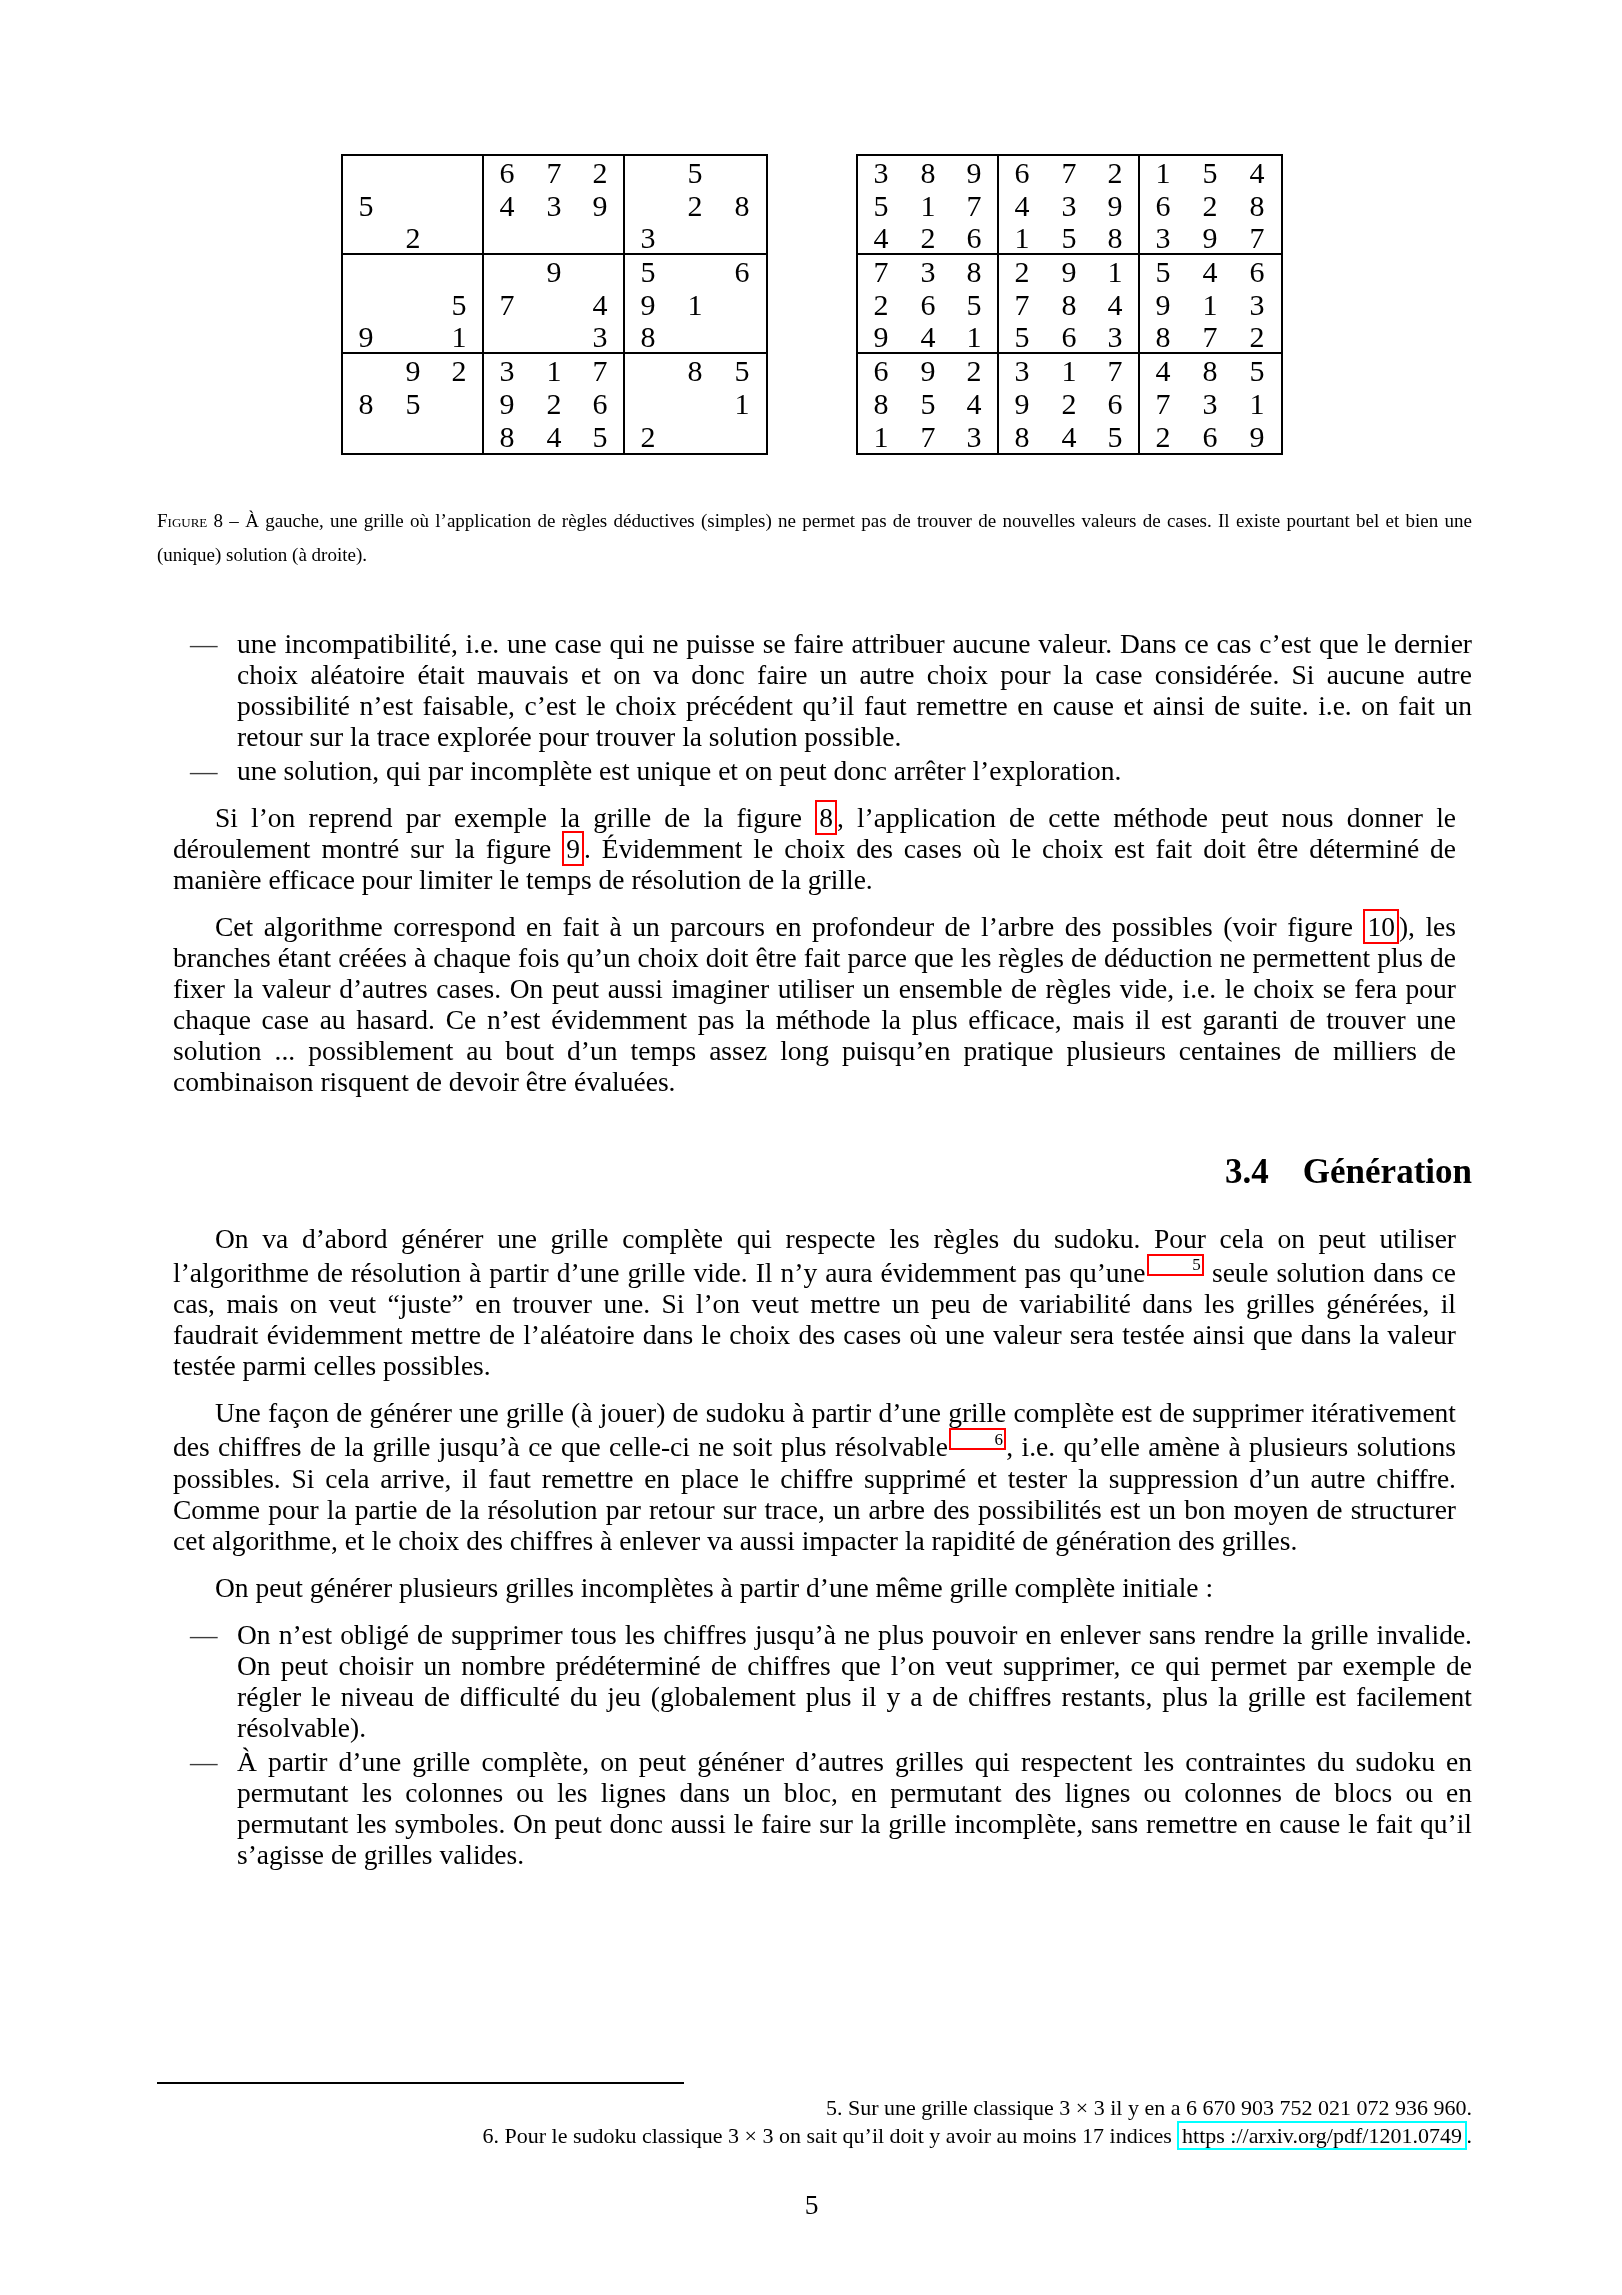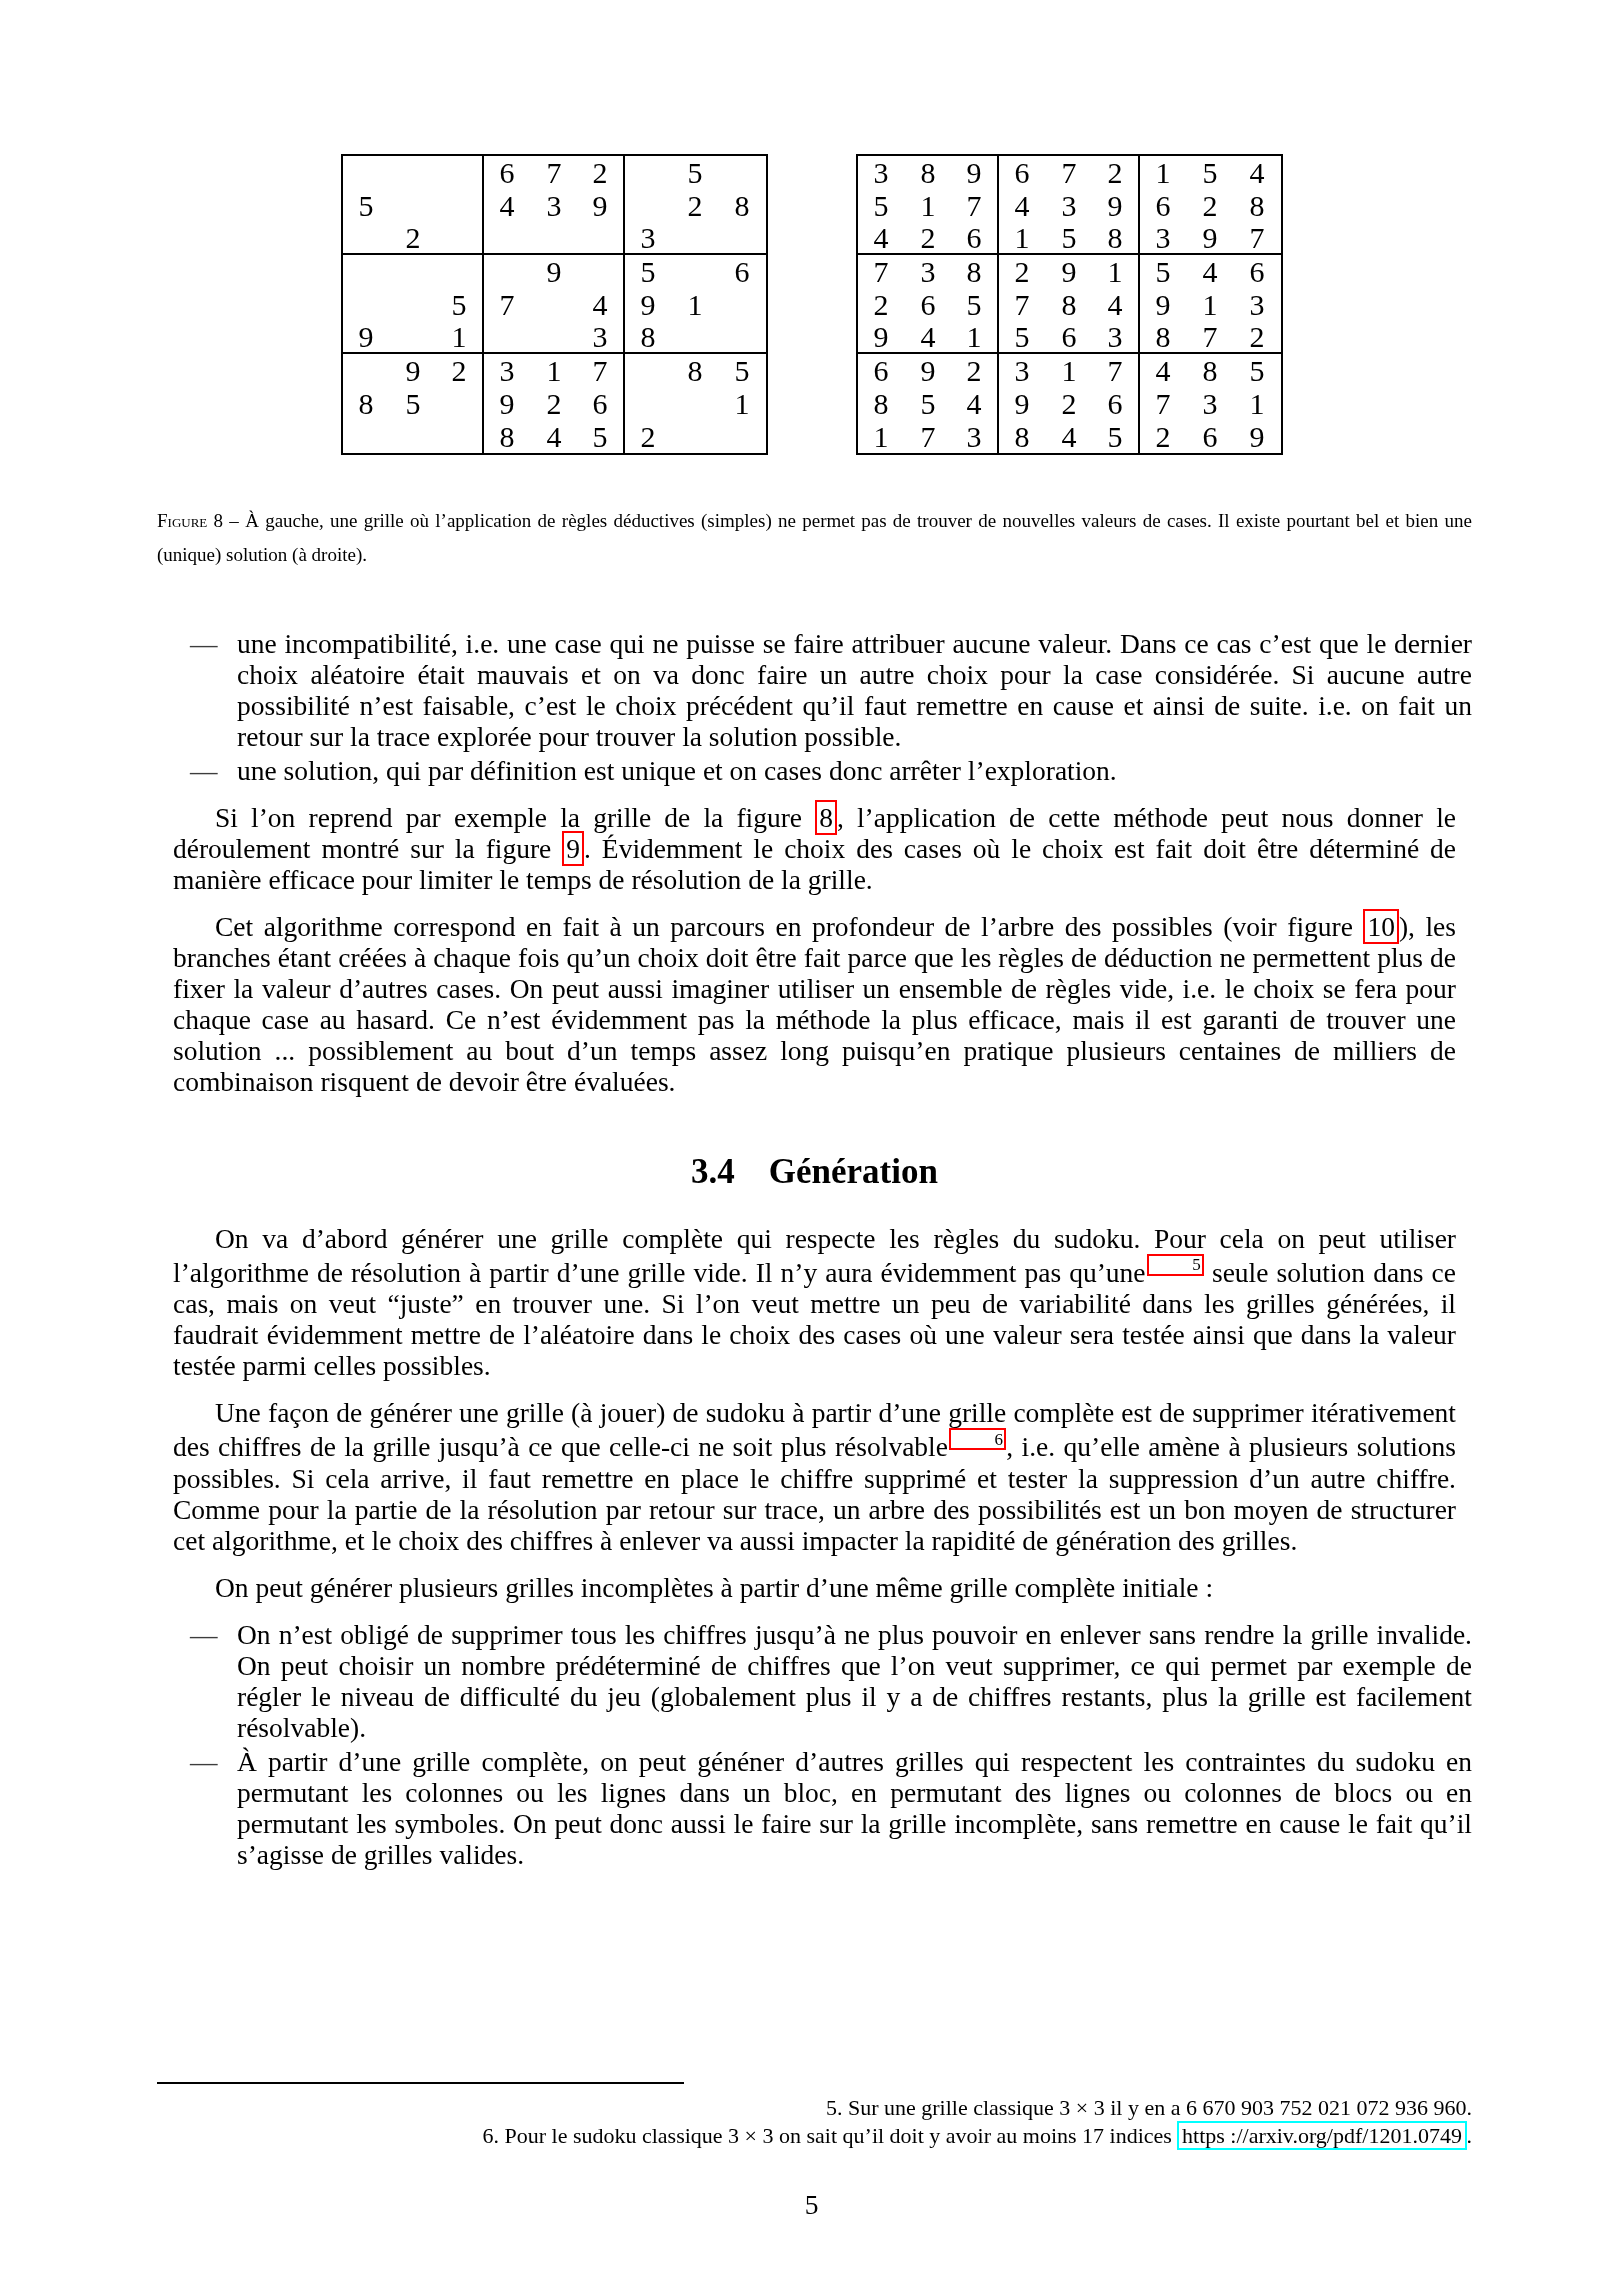--- a/index.html
+++ b/index.html
@@ -58,21 +58,21 @@
 
   .dash-list { list-style: none; margin: 3.9px 0 9.2px 0; padding: 0; }
   .dash-list li { position: relative; padding-left: 80px; margin: 3.3px 0; }
   .dash-list .dash { position: absolute; left: 33px; top: 0; color: #3d3d3d; }
 
   .section-heading {
     margin: 55px 0 30px 0;
     font-size: 35px;
     font-weight: bold;
     line-height: 1.15;
-    text-align: center;
+    text-align: right;
     text-indent: 0;
   }
   .sec-num { margin-right: 34px; }
 
   
   .seg-figref {
     border: 2px solid var(--figlink, #ff0000);
     padding: 0 2px;
     line-height: 1;
   }
@@ -295,21 +295,21 @@
 
   <div class="body-text">
 
     <ul class="dash-list">
       <li>
         <span class="dash">—</span>
         <span class="li-body">une incompatibilité, i.e. une case qui ne puisse se faire attribuer aucune valeur. Dans ce cas c’est que le dernier choix aléatoire était mauvais et on va donc faire un autre choix pour la case considérée. Si aucune autre possibilité n’est faisable, c’est le choix précédent qu’il faut remettre en cause et ainsi de suite. i.e. on fait un retour sur la trace explorée pour trouver la solution possible.</span>
       </li>
       <li>
         <span class="dash">—</span>
-        <span class="li-body">une solution, qui par définition est unique et on cases donc arrêter l’exploration.</span>
+        <span class="li-body">une solution, qui par incomplète est unique et on peut donc arrêter l’exploration.</span>
       </li>
     </ul>
 
     <p class="para indent"><span class="seg-t">Si l’on reprend par exemple la grille de la figure </span><span class="seg-figref">8</span><span class="seg-t">, l’application de cette méthode peut nous donner le déroulement montré sur la figure </span><span class="seg-figref">9</span><span class="seg-t">. Évidemment le choix des cases où le choix est fait doit être déterminé de manière efficace pour limiter le temps de résolution de la grille.</span></p>
     <p class="para indent"><span class="seg-t">Cet algorithme correspond en fait à un parcours en profondeur de l’arbre des possibles (voir figure </span><span class="seg-figref">10</span><span class="seg-t">), les branches étant créées à chaque fois qu’un choix doit être fait parce que les règles de déduction ne permettent plus de fixer la valeur d’autres cases. On peut aussi imaginer utiliser un ensemble de règles vide, i.e. le choix se fera pour chaque case au hasard. Ce n’est évidemment pas la méthode la plus efficace, mais il est garanti de trouver une solution ... possiblement au bout d’un temps assez long puisqu’en pratique plusieurs centaines de milliers de combinaison risquent de devoir être évaluées.</span></p>
 
     <h2 class="section-heading"><span class="sec-num">3.4</span><span class="sec-title">Génération</span></h2>
 
     <p class="para indent"><span class="seg-t">On va d’abord générer une grille complète qui respecte les règles du sudoku. Pour cela on peut utiliser l’algorithme de résolution à partir d’une grille vide. Il n’y aura évidemment pas qu’une</span><span class="seg-fnref">5</span><span class="seg-t"> seule solution dans ce cas, mais on veut “juste” en trouver une. Si l’on veut mettre un peu de variabilité dans les grilles générées, il faudrait évidemment mettre de l’aléatoire dans le choix des cases où une valeur sera testée ainsi que dans la valeur testée parmi celles possibles.</span></p>
     <p class="para indent"><span class="seg-t">Une façon de générer une grille (à jouer) de sudoku à partir d’une grille complète est de supprimer itérativement des chiffres de la grille jusqu’à ce que celle-ci ne soit plus résolvable</span><span class="seg-fnref">6</span><span class="seg-t">, i.e. qu’elle amène à plusieurs solutions possibles. Si cela arrive, il faut remettre en place le chiffre supprimé et tester la suppression d’un autre chiffre. Comme pour la partie de la résolution par retour sur trace, un arbre des possibilités est un bon moyen de structurer cet algorithme, et le choix des chiffres à enlever va aussi impacter la rapidité de génération des grilles.</span></p>

